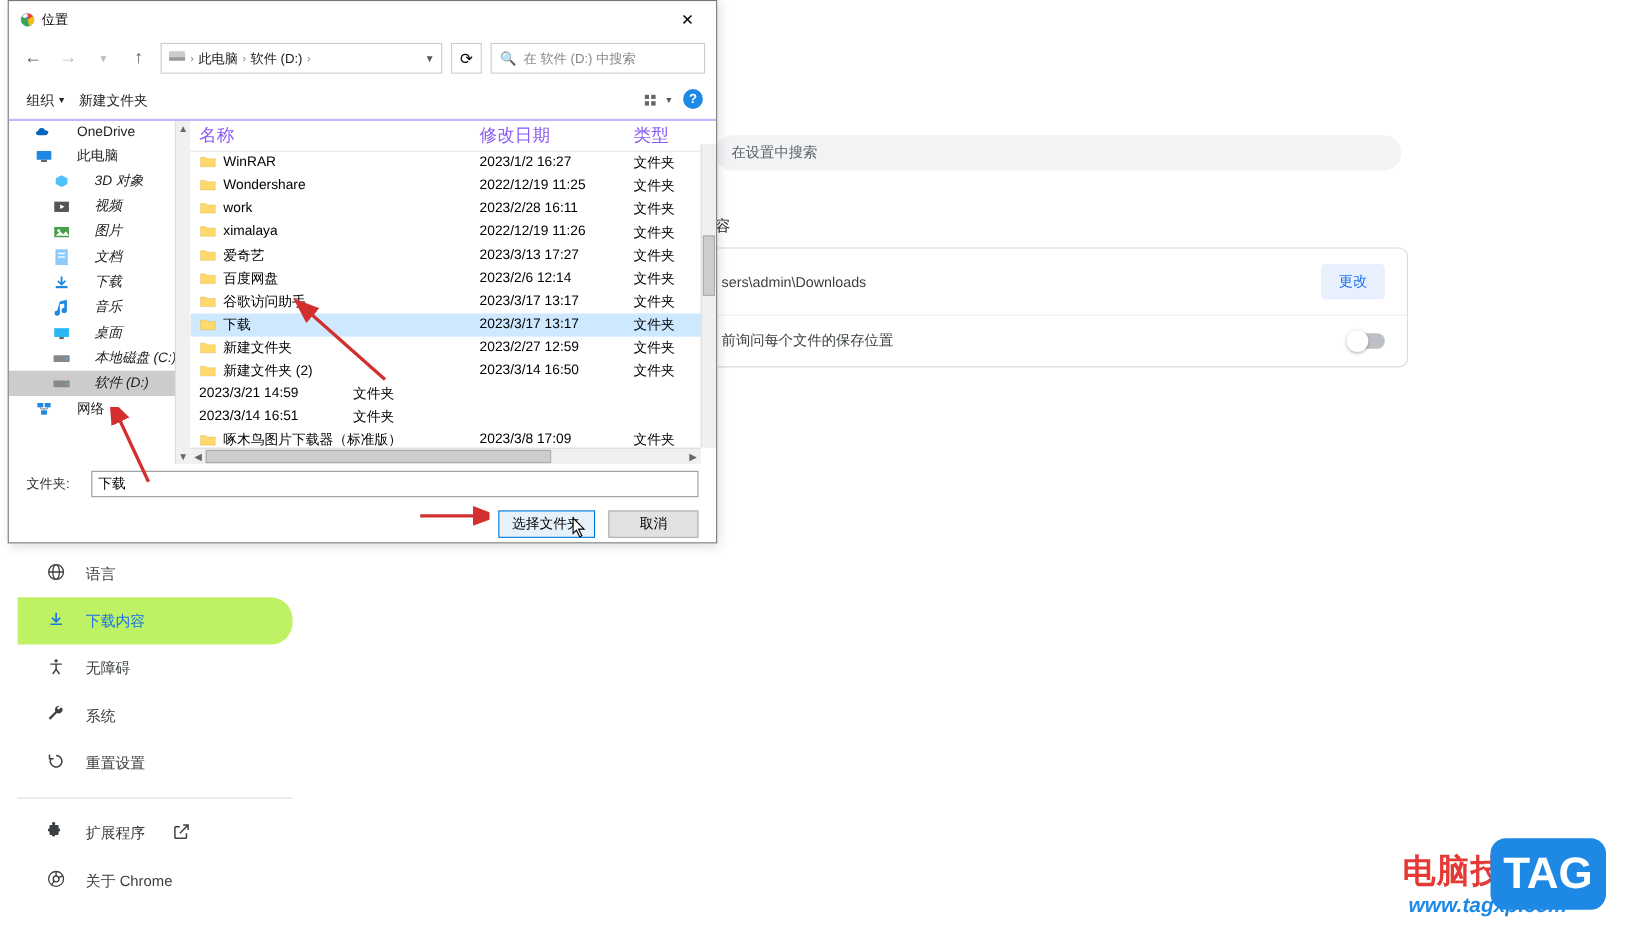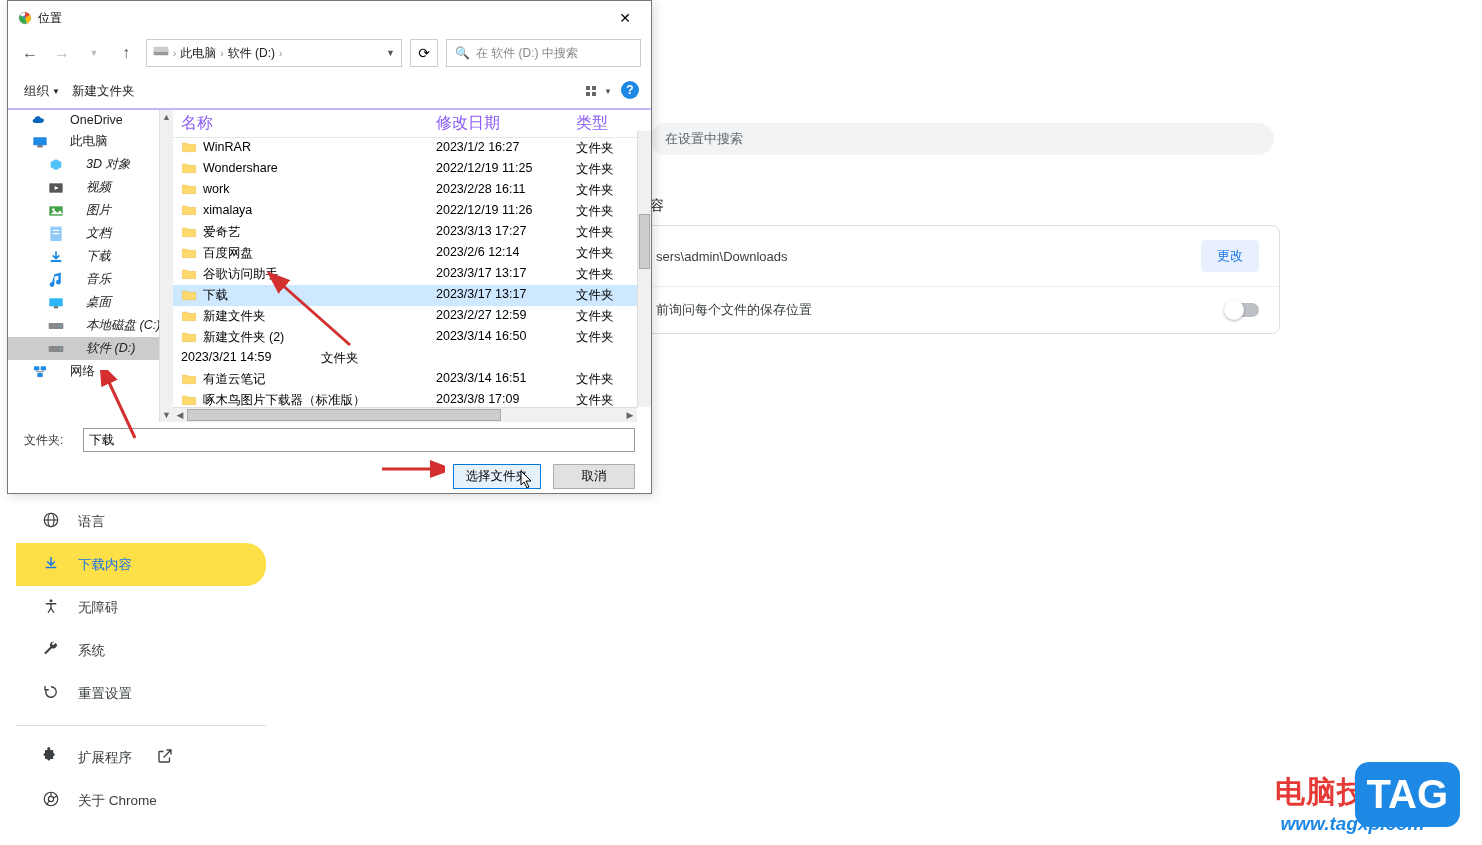--- a/index.html
+++ b/index.html
@@ -12,21 +12,21 @@
 .download-card { position: absolute; left: 635px; top: 225px; width: 645px; border: 1px solid #dadce0; border-radius: 8px; }
 .download-row { display: flex; align-items: center; padding: 14px 20px; font-size: 13px; color: #3c4043; }
 .download-row + .download-row { border-top: 1px solid #eee; }
 .download-row .path { margin-left: 0; color: #3c4043; }
 .change-btn { margin-left: auto; background: #e8f0fe; color: #1a73e8; border: none; border-radius: 4px; padding: 7px 16px; font-size: 13px; cursor: pointer; }
 .toggle { margin-left: auto; width: 34px; height: 14px; background: #bdc1c6; border-radius: 7px; position: relative; }
 .toggle::after { content: ''; position: absolute; left: -1px; top: -3px; width: 20px; height: 20px; background: #fff; border-radius: 50%; box-shadow: 0 1px 3px rgba(0,0,0,.3); }
 
 .sidebar { position: absolute; left: 16px; top: 500px; width: 250px; }
 .sidebar-item { display: flex; align-items: center; gap: 18px; padding: 11px 26px; font-size: 13.5px; color: #3c4043; cursor: pointer; border-radius: 0 20px 20px 0; }
-.sidebar-item.active { background: #fde047; color: #1a73e8; }
+.sidebar-item.active { background: #bef264; color: #1a73e8; }
 .sidebar-item svg { width: 18px; height: 18px; fill: currentColor; flex-shrink: 0; }
 .sidebar-divider { height: 1px; background: #dadce0; margin: 10px 0; }
 .ext-icon { margin-left: 6px; }
 
 
 .dialog { position: absolute; left: 7px; top: 0; width: 645px; height: 494px; background: #fff; border: 1px solid #777; box-shadow: 2px 2px 10px rgba(0,0,0,.15); }
 .dialog-titlebar { display: flex; align-items: center; padding: 6px 10px; font-size: 12px; }
 .dialog-titlebar .chrome-icon { width: 14px; height: 14px; display: inline-flex; margin-right: 6px; }
 .dialog-titlebar .spacer { flex: 1; }
 .dialog-titlebar .close-btn { width: 32px; height: 22px; display: flex; align-items: center; justify-content: center; cursor: pointer; font-size: 14px; }
@@ -414,23 +414,20 @@
                   <path d="M2 3 L9 3 L11 5 L22 5 L22 16 L2 16 Z" fill="#ffd96b" stroke="#d4a93a" stroke-width="0.5"></path>
                 </svg></span>新建文件夹 (2)</div>
             <div class="col-date">2023/3/14 16:50</div>
             <div class="col-type">文件夹</div>
           </div>
           <div class="list-row">
             <div class="col-date">2023/3/21 14:59</div>
             <div class="col-type">文件夹</div>
           </div>
           <div class="list-row">
-            <div class="col-name"><span class="folder-ic"><svg viewBox="0 0 24 18">
-                  <path d="M2 3 L9 3 L11 5 L22 5 L22 16 L2 16 Z" fill="#ffd96b" stroke="#d4a93a" stroke-width="0.5"></path>
-                </svg></span>有道云笔记</div>
             <div class="col-date">2023/3/14 16:51</div>
             <div class="col-type">文件夹</div>
           </div>
           <div class="list-row">
             <div class="col-name"><span class="folder-ic"><svg viewBox="0 0 24 18">
                   <path d="M2 3 L9 3 L11 5 L22 5 L22 16 L2 16 Z" fill="#ffd96b" stroke="#d4a93a" stroke-width="0.5"></path>
                 </svg></span>啄木鸟图片下载器（标准版）</div>
             <div class="col-date">2023/3/8 17:09</div>
             <div class="col-type">文件夹</div>
           </div>

